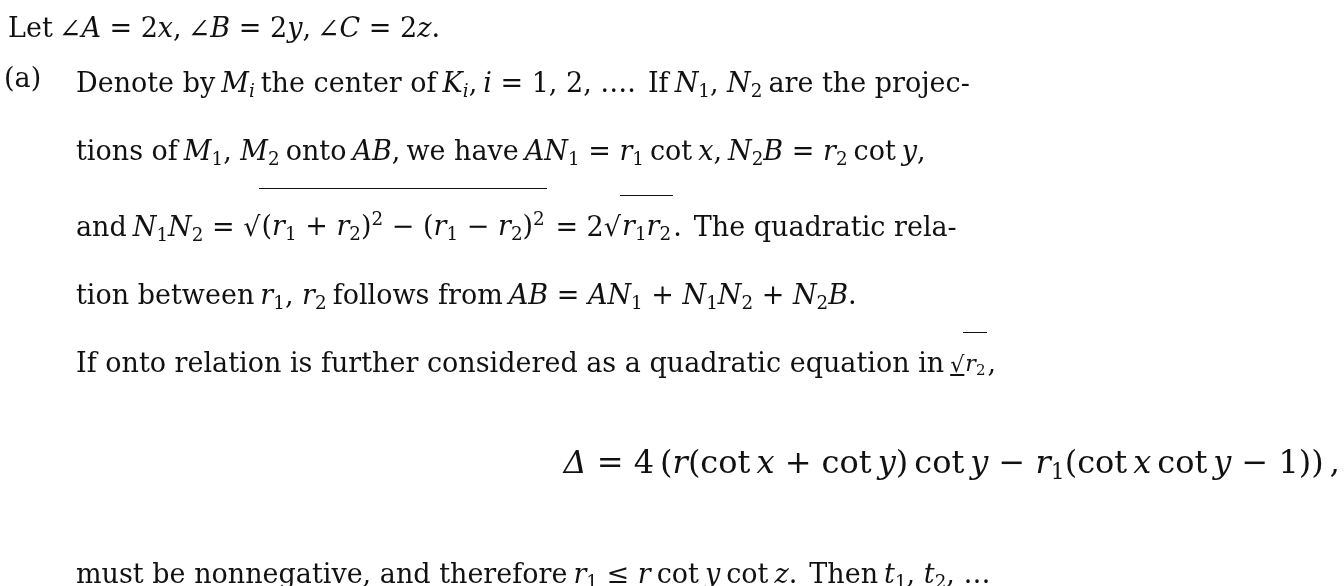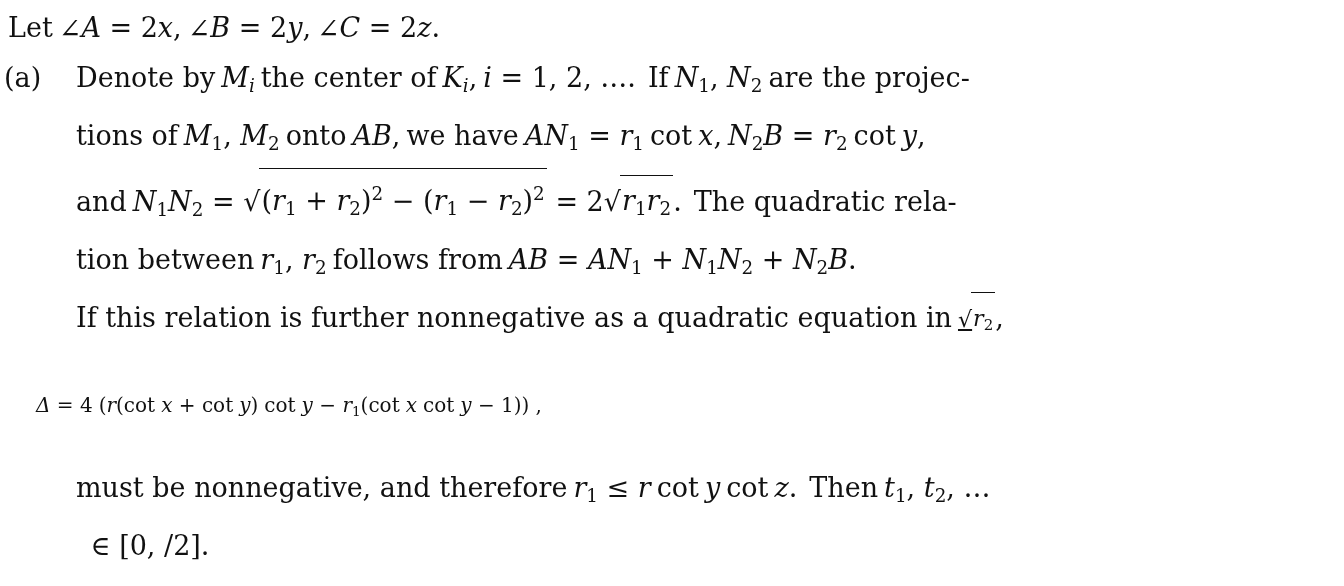--- a/index.html
+++ b/index.html
@@ -42,28 +42,28 @@
     left: 0px;
     top: 0px;
     font-size: 27px;
     line-height: 50px;
   }
   .item-body {
     margin-left: 72px;
   }
   .para-line {
     font-size: 27px;
-    line-height: 50px;
+    line-height: 60px;
     white-space: nowrap;
   }
   .display-eq {
-    text-align: left;
-    font-size: 20px;
+    text-align: right;
+    font-size: 32px;
     margin-top: 42px;
-    margin-bottom: 44px;
+    margin-bottom: 60px;
     margin-left: -40px;
   }
   
   i.mv {
     font-style: italic;
     font-family: "DejaVu Serif", "Liberation Serif", serif;
   }
   .op {
     font-style: normal;
   }
@@ -148,21 +148,21 @@
         <span>and</span><span class="sp"></span><i class="mv">N<span class="subn">1</span></i><i class="mv">N<span class="subn">2</span></i> =
         <span class="sqrt"><span class="radsign">√</span><span class="radicand">(<i class="mv">r<span class="subn">1</span></i> + <i class="mv">r<span class="subn">2</span></i>)<span class="sup">2</span> − (<i class="mv">r<span class="subn">1</span></i> − <i class="mv">r<span class="subn">2</span></i>)<span class="sup">2</span></span></span>
         = 2<span class="sqrt"><span class="radsign">√</span><span class="radicand"><i class="mv">r<span class="subn">1</span></i><i class="mv">r<span class="subn">2</span></i></span></span>.<span class="spw"></span><span>The quadratic rela-</span>
       </div>
 
       <div class="para-line">
         <span>tion between</span><span class="sp"></span><i class="mv">r<span class="subn">1</span></i>, <i class="mv">r<span class="subn">2</span></i><span class="sp"></span><span>follows from</span><span class="sp"></span><i class="mv">AB</i> = <i class="mv">AN<span class="subn">1</span></i> + <i class="mv">N<span class="subn">1</span></i><i class="mv">N<span class="subn">2</span></i> + <i class="mv">N<span class="subn">2</span></i><i class="mv">B</i>.
       </div>
 
       <div class="para-line">
-        <span>If this relation is further nonnegative as a quadratic equation in</span><span class="sp"></span><span class="sqrt small-sqrt"><span class="radsign">√</span><span class="radicand"><i class="mv">r<span class="subn">2</span></i></span></span>,
+        <span>If onto relation is further considered as a quadratic equation in</span><span class="sp"></span><span class="sqrt small-sqrt"><span class="radsign">√</span><span class="radicand"><i class="mv">r<span class="subn">2</span></i></span></span>,
       </div>
 
 
       <div class="display-eq">
         <span class="eqblock"><i class="mv">Δ</i> = 4<span class="sp"></span>(<i class="mv">r</i>(<span class="op">cot</span><span class="sp"></span><i class="mv">x</i> + <span class="op">cot</span><span class="sp"></span><i class="mv">y</i>)<span class="sp"></span><span class="op">cot</span><span class="sp"></span><i class="mv">y</i> − <i class="mv">r<span class="subn">1</span></i>(<span class="op">cot</span><span class="sp"></span><i class="mv">x</i><span class="sp"></span><span class="op">cot</span><span class="sp"></span><i class="mv">y</i> − 1))<span class="sp"></span>,</span>
       </div>
 
       <div class="para-line">
         <span>must be nonnegative, and therefore</span><span class="sp"></span><i class="mv">r<span class="subn">1</span></i> ≤ <i class="mv">r</i><span class="sp"></span><span class="op">cot</span><span class="sp"></span><i class="mv">y</i><span class="sp"></span><span class="op">cot</span><span class="sp"></span><i class="mv">z</i>.<span class="spw"></span><span>Then</span><span class="sp"></span><i class="mv">t<span class="subn">1</span></i>, <i class="mv">t<span class="subn">2</span></i>, …
       </div>

